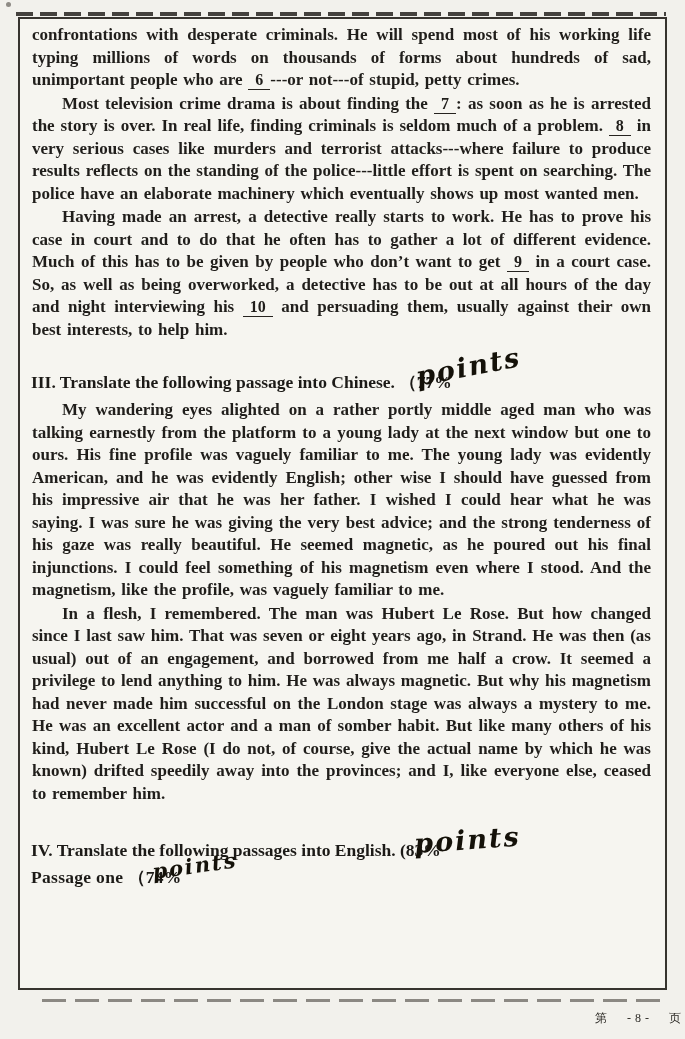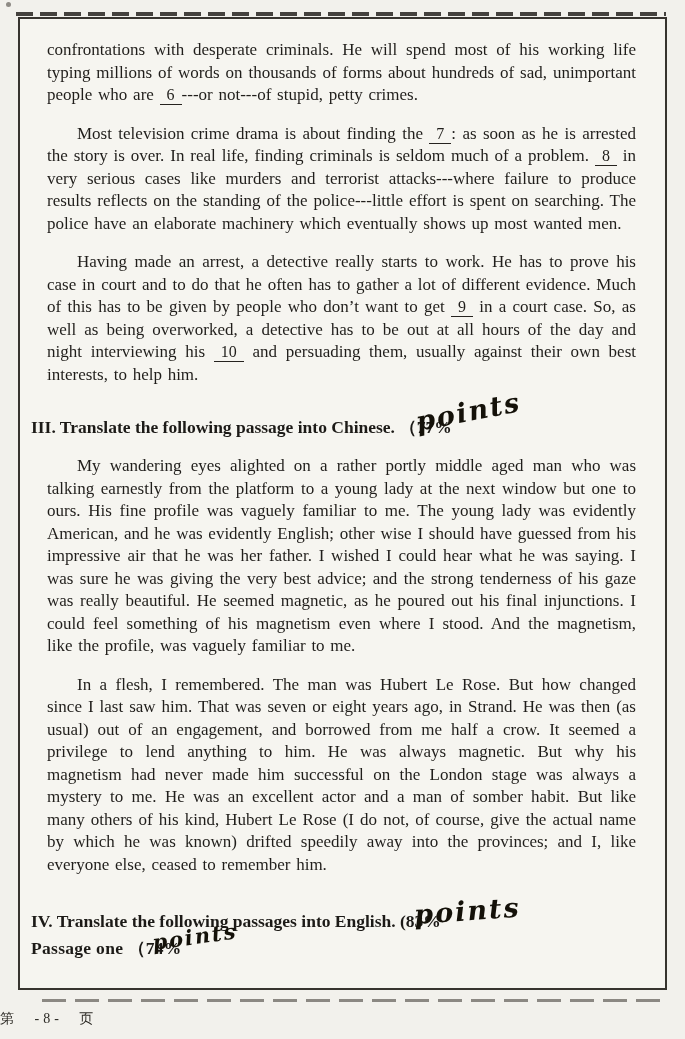--- a/index.html
+++ b/index.html
@@ -42,26 +42,27 @@
     position: absolute;
     left: 18px; top: 17px;
     width: 649px; height: 973px;
     box-sizing: border-box;
     border: 2.5px solid #37342f;
     background: #f6f5f0;
     padding: 4px 13px 0 11px;
     overflow: visible;
   }
   p {
-    margin: 16px;
+    margin: 1px;
     font-size: 17px;
     line-height: 22.5px;
     text-align: justify;
     text-indent: 30px;
     word-spacing: 1.5px;
+    font-weight: bold;
   }
   p.no-indent { text-indent: 0; }
   .blank {
     display: inline-block;
     text-indent: 0;
     padding: 0 7px 1px 7px;
     border-bottom: 1.5px solid #26231f;
     line-height: 16px;
     font-size: 16px;
   }
@@ -97,22 +98,22 @@
     text-indent: 2em;
     letter-spacing: 1.5px;
     word-spacing: 0;
     color: #232019;
   }
   .footer {
     position: absolute;
     top: 1010px;
     left: 0;
     width: 100%;
-    text-align: left;
-    font-size: 14px;
+    text-align: right;
+    font-size: 12px;
     color: #2c2a25;
     word-spacing: 9px;
     letter-spacing: 4px;
   }
 </style>
 </head>
 <body>
 
 <div class="speck"></div>
 <div class="top-dash"></div>

